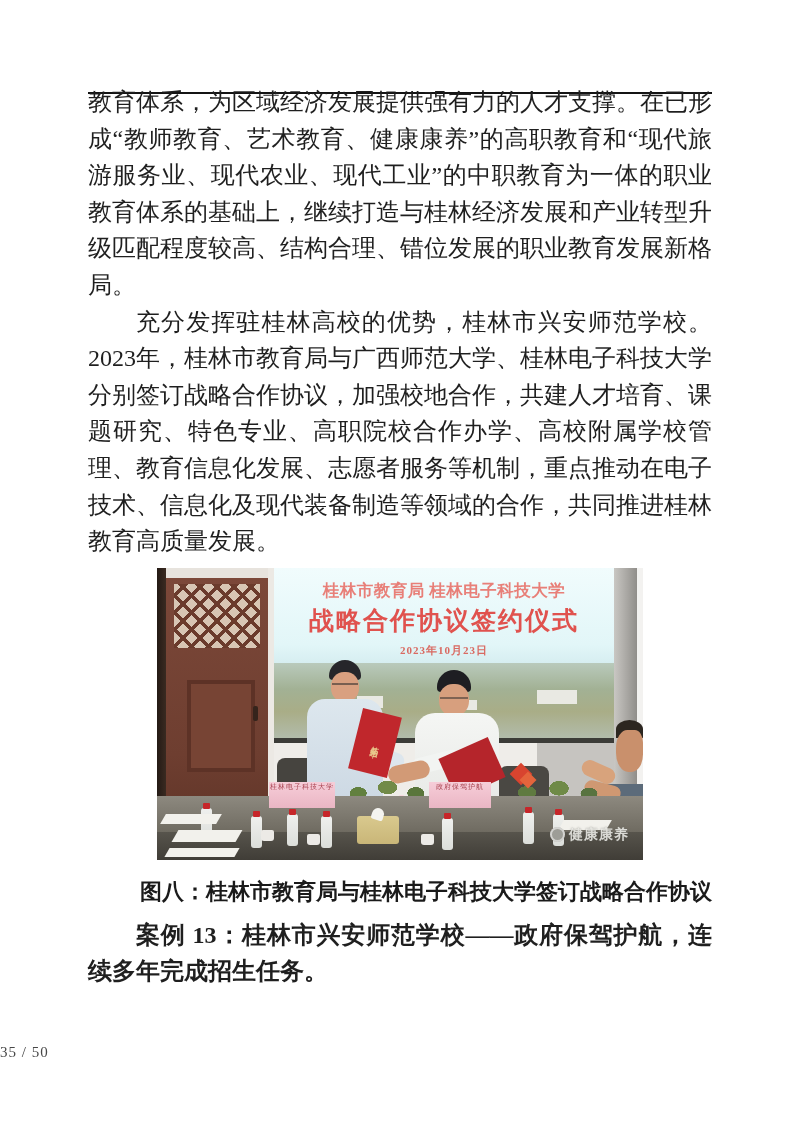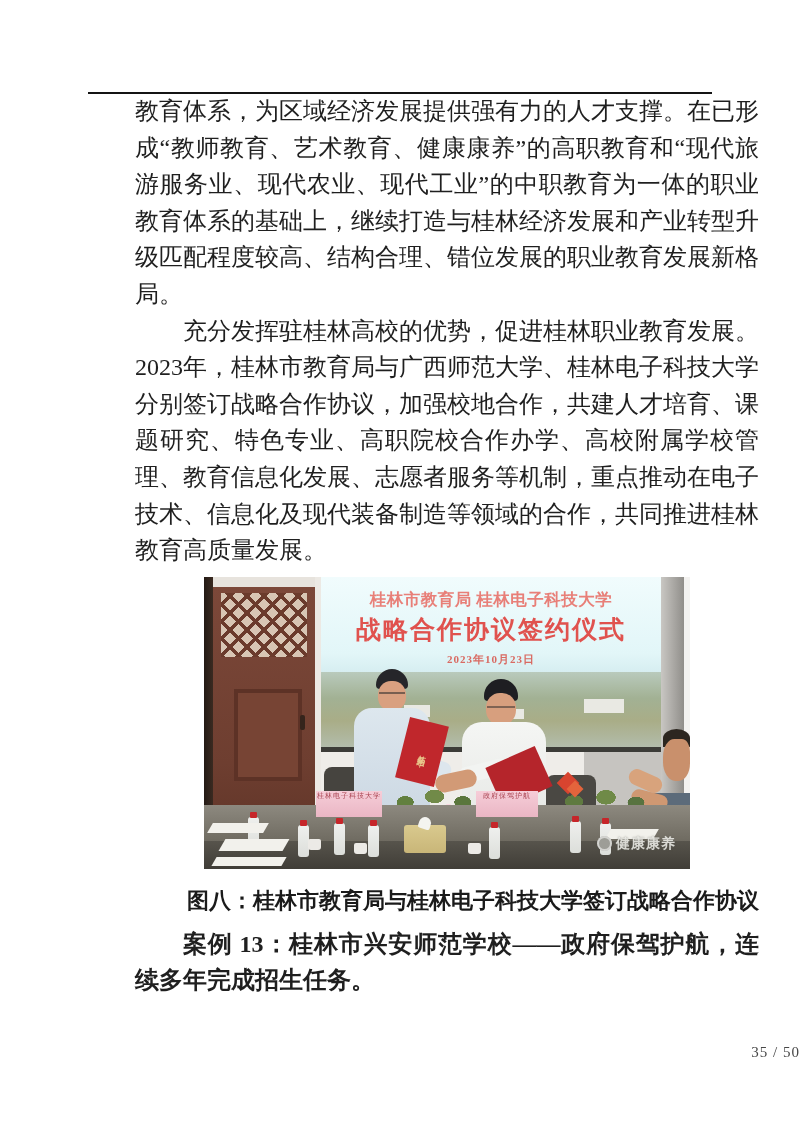--- a/index.html
+++ b/index.html
@@ -1,19 +1,19 @@
 <!DOCTYPE html>
 <html lang="zh"><head>
 <meta charset="utf-8">
 <style>
   html,body{margin:0;padding:0;background:#ffffff;}
   .page{position:relative;width:800px;height:1131px;background:#ffffff;overflow:hidden;
         font-family:"Liberation Serif","DejaVu Serif",serif;color:#1f1f1f;}
   .top-rule{position:absolute;left:88px;top:92px;width:624px;height:0;border-top:2.5px solid #141414;}
-  .text-flow{position:absolute;left:88px;top:93px;width:624px;margin-left:47px;}
+  .text-flow{position:absolute;left:88px;top:84px;width:624px;}
   p.body{margin:0;font-size:24px;line-height:36.6px;text-align:justify;text-justify:inter-ideograph;color:#1f1f1f;}
   p.indent{text-indent:48px;}
   p.bold{font-weight:bold;}
   p.p3{margin-top:10px;}
   p.p4{margin-top:6px;}
   .caption{margin-top:17px;font-size:22px;line-height:30px;font-weight:bold;text-align:right;color:#1a1a1a;}
 
   
   .photo{position:relative;width:486px;height:292px;margin:8px auto 0;background:#efede9;overflow:hidden;}
   .photo *{position:absolute;}
@@ -99,32 +99,32 @@
   .ph-tissue{left:200px;top:248px;width:42px;height:28px;background:linear-gradient(#d9c98e,#c9b678);border-radius:3px;}
   .ph-tissue::before{content:"";position:absolute;left:15px;top:-8px;width:12px;height:12px;background:#f4f4f0;border-radius:50% 50% 2px 2px;transform:rotate(18deg);}
   .paper{background:#f2f1ec;transform:skewX(-30deg);}
 
   .ph-watermark{right:14px;bottom:16px;display:flex;align-items:center;gap:4px;}
   .ph-watermark .wicon{position:static;width:15px;height:15px;border-radius:50%;background:#9d9d97;
     box-shadow:inset 0 0 0 2px rgba(255,255,255,.55);}
   .ph-watermark .wtext{position:static;font-size:14px;font-weight:bold;color:rgba(240,240,235,.85);
     text-shadow:0 0 2px rgba(90,90,85,.6);letter-spacing:1px;}
 
-  .footer{position:absolute;left:0;top:1044px;width:800px;text-align:right;
+  .footer{position:absolute;left:0;top:1044px;width:800px;text-align:left;
           font-size:15px;color:#474747;letter-spacing:1px;}
 </style>
 </head>
 <body>
 
 <div class="page">
   <div class="top-rule"></div>
 
   <div class="text-flow">
     <p class="body">教育体系，为区域经济发展提供强有力的人才支撑。在已形成“教师教育、艺术教育、健康康养”的高职教育和“现代旅游服务业、现代农业、现代工业”的中职教育为一体的职业教育体系的基础上，继续打造与桂林经济发展和产业转型升级匹配程度较高、结构合理、错位发展的职业教育发展新格局。</p>
-    <p class="body indent">充分发挥驻桂林高校的优势，促进桂林职业教育发展。2023年，桂林市教育局与广西师范大学、桂林电子科技大学分别签订战略合作协议，加强校地合作，共建人才培育、课题研究、特色专业、高职院校合作办学、高校附属学校管理、教育信息化发展、志愿者服务等机制，重点推动在电子技术、信息化及现代装备制造等领域的合作，共同推进桂林教育高质量发展。</p>
+    <p class="body indent">充分发挥驻桂林高校的优势，桂林市兴安师范学校。2023年，桂林市教育局与广西师范大学、桂林电子科技大学分别签订战略合作协议，加强校地合作，共建人才培育、课题研究、特色专业、高职院校合作办学、高校附属学校管理、教育信息化发展、志愿者服务等机制，重点推动在电子技术、信息化及现代装备制造等领域的合作，共同推进桂林教育高质量发展。</p>
 
     <div class="photo">
       <div class="ph-wall-left"></div>
       <div class="ph-doorframe"></div>
       <div class="ph-door"></div>
       <div class="ph-lattice"></div>
       <div class="ph-door-panel"></div>
       <div class="ph-door-handle"></div>
       <div class="ph-wall-gap"></div>
 

